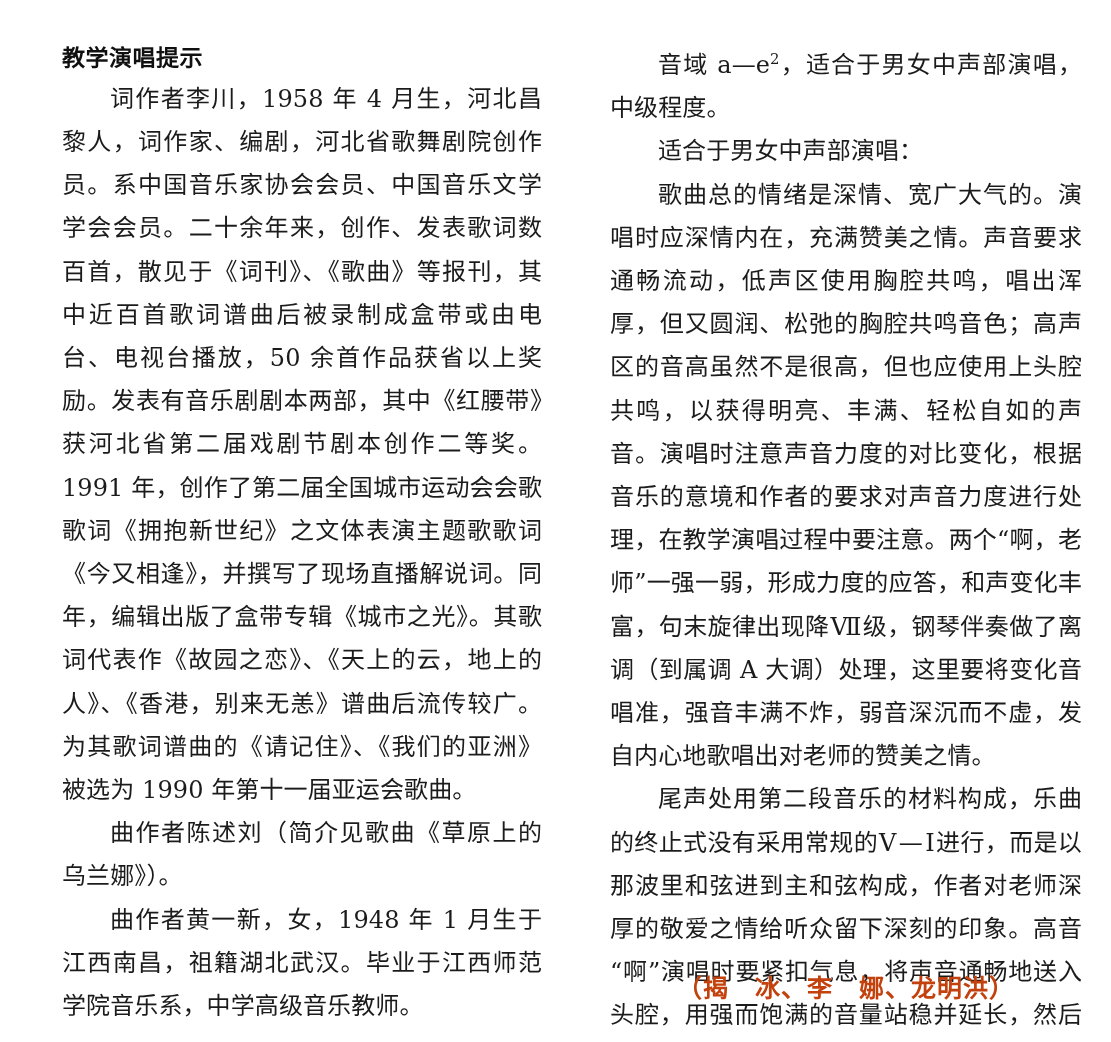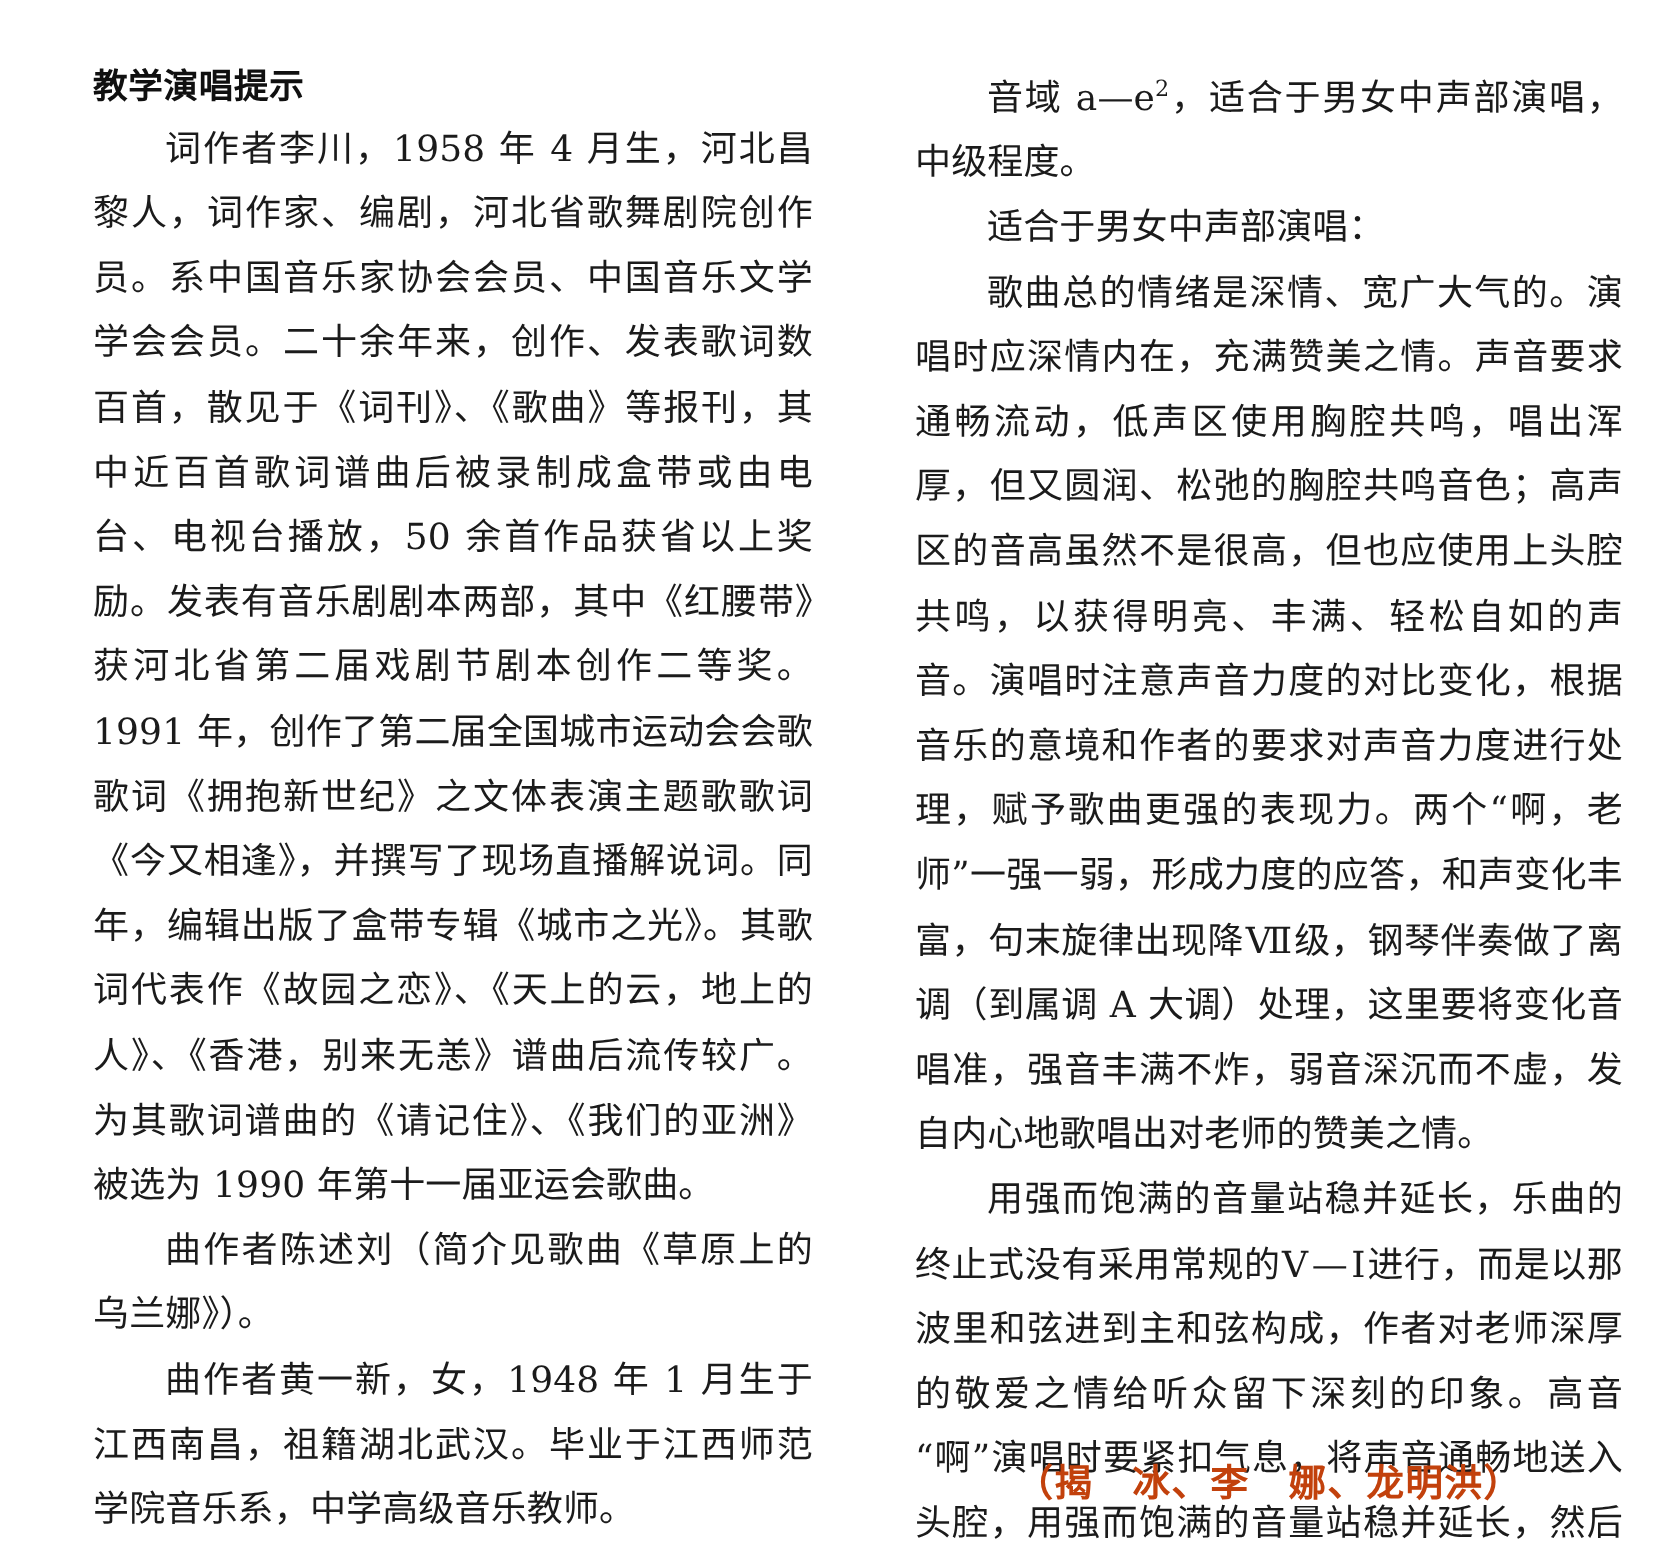--- a/index.html
+++ b/index.html
@@ -113,21 +113,21 @@
       <p class="para">曲作者黄一新，女，1948 年 1 月生于江西南昌，祖籍湖北武汉。毕业于江西师范学院音乐系，中学高级音乐教师。</p>
 
     </div>
 
     <div class="column column-right">
 
       <p class="para"><span class="lat">音域 a—e</span><sup>2</sup><span>，适合于男女中声部演唱，中级程度。</span></p>
 
       <p class="para">适合于男女中声部演唱：</p>
 
-      <p class="para"><span>歌曲总的情绪是深情、宽广大气的。演唱时应深情内在，充满赞美之情。声音要求通畅流动，低声区使用胸腔共鸣，唱出浑厚，但又圆润、松弛的胸腔共鸣音色；高声区的音高虽然不是很高，但也应使用上头腔共鸣，以获得明亮、丰满、轻松自如的声音。演唱时注意声音力度的对比变化，根据音乐的意境和作者的要求对声音力度进行处理，赋予歌曲更强的表现力。两个“啊，老师”一强一弱，形成力度的应答，和声变化丰富，句末旋律出现降</span><span class="rn">Ⅶ</span><span>级，钢琴伴奏做了离调（到属调 A 大调）处理，这里要将变化音唱准，强音丰满不炸，弱音深沉而不虚，发自内心地歌唱出对老师的赞美之情。</span></p>
+      <p class="para"><span>歌曲总的情绪是深情、宽广大气的。演唱时应深情内在，充满赞美之情。声音要求通畅流动，低声区使用胸腔共鸣，唱出浑厚，但又圆润、松弛的胸腔共鸣音色；高声区的音高虽然不是很高，但也应使用上头腔共鸣，以获得明亮、丰满、轻松自如的声音。演唱时注意声音力度的对比变化，根据音乐的意境和作者的要求对声音力度进行处理，在教学演唱过程中要注意。两个“啊，老师”一强一弱，形成力度的应答，和声变化丰富，句末旋律出现降</span><span class="rn">Ⅶ</span><span>级，钢琴伴奏做了离调（到属调 A 大调）处理，这里要将变化音唱准，强音丰满不炸，弱音深沉而不虚，发自内心地歌唱出对老师的赞美之情。</span></p>
 
-      <p class="para"><span>用强而饱满的音量站稳并延长，乐曲的终止式没有采用常规的</span><span class="rn">Ⅴ</span><span class="rn">—</span><span class="rn">Ⅰ</span><span>进行，而是以那波里和弦进到主和弦构成，作者对老师深厚的敬爱之情给听众留下深刻的印象。高音“啊”演唱时要紧扣气息，将声音通畅地送入头腔，用强而饱满的音量站稳并延长，然后在这一句的结尾将声音逐渐弱下来，用强弱对比的声音把莘莘学子对老师的崇敬、热爱的情怀淋漓尽致地表现出来。</span></p>
+      <p class="para"><span>尾声处用第二段音乐的材料构成，乐曲的终止式没有采用常规的</span><span class="rn">Ⅴ</span><span class="rn">—</span><span class="rn">Ⅰ</span><span>进行，而是以那波里和弦进到主和弦构成，作者对老师深厚的敬爱之情给听众留下深刻的印象。高音“啊”演唱时要紧扣气息，将声音通畅地送入头腔，用强而饱满的音量站稳并延长，然后在这一句的结尾将声音逐渐弱下来，用强弱对比的声音把莘莘学子对老师的崇敬、热爱的情怀淋漓尽致地表现出来。</span></p>
     </div>
   </div>
 
   <div class="signature">（揭　冰、李　娜、龙明洪）</div>
 
 </div>
 
 </body></html>

